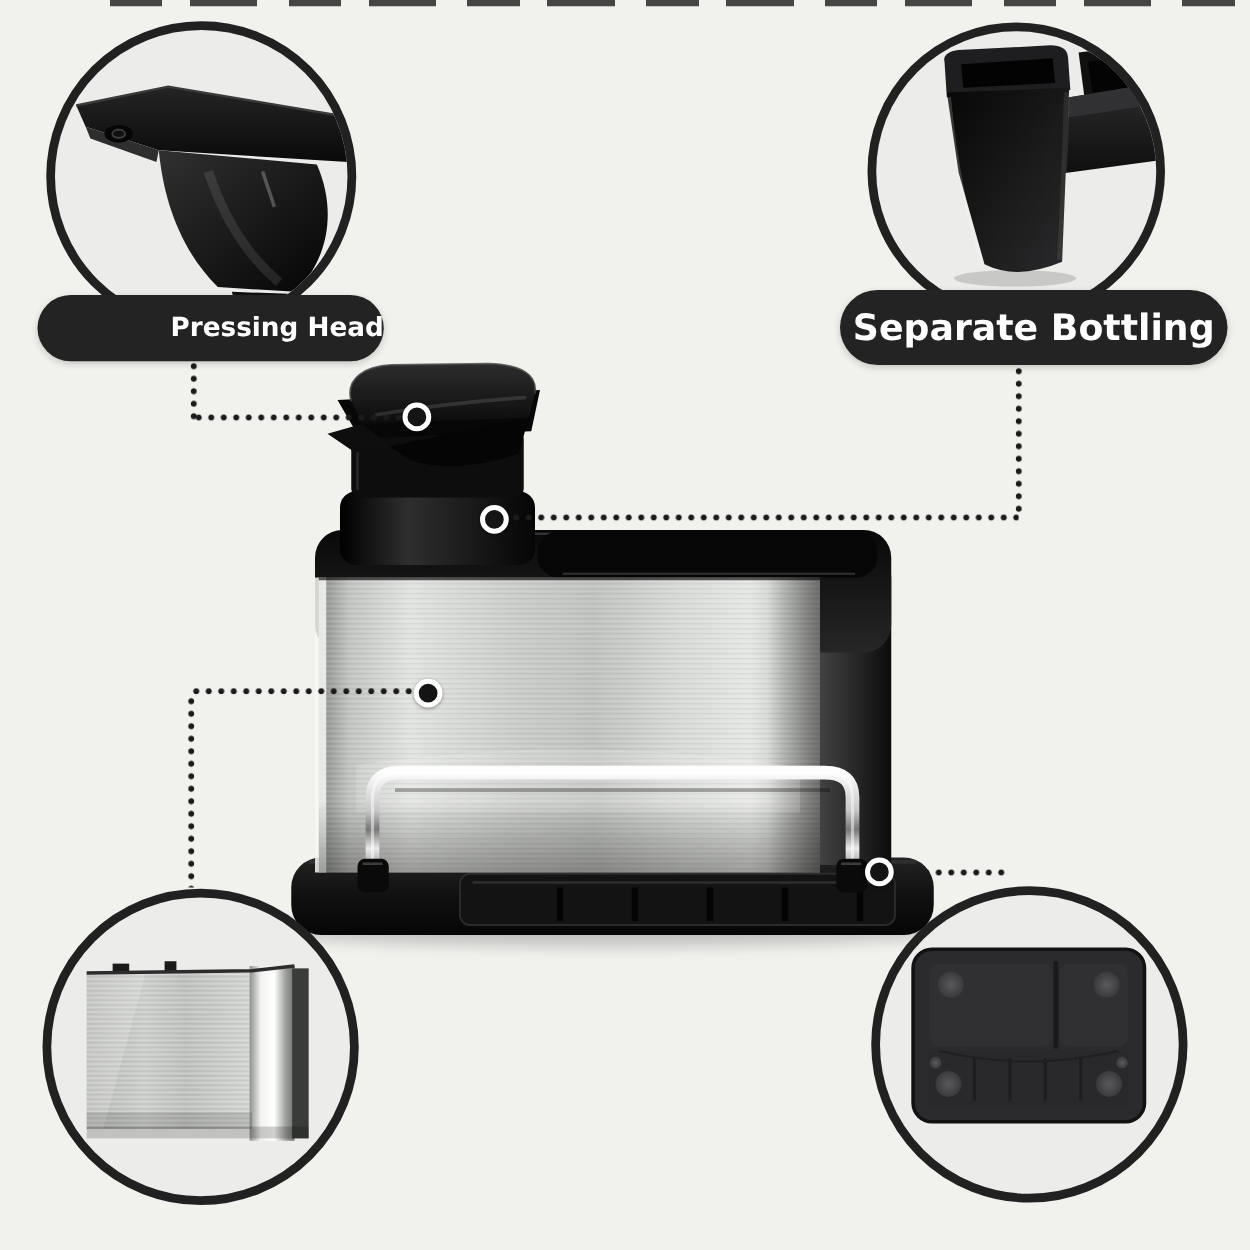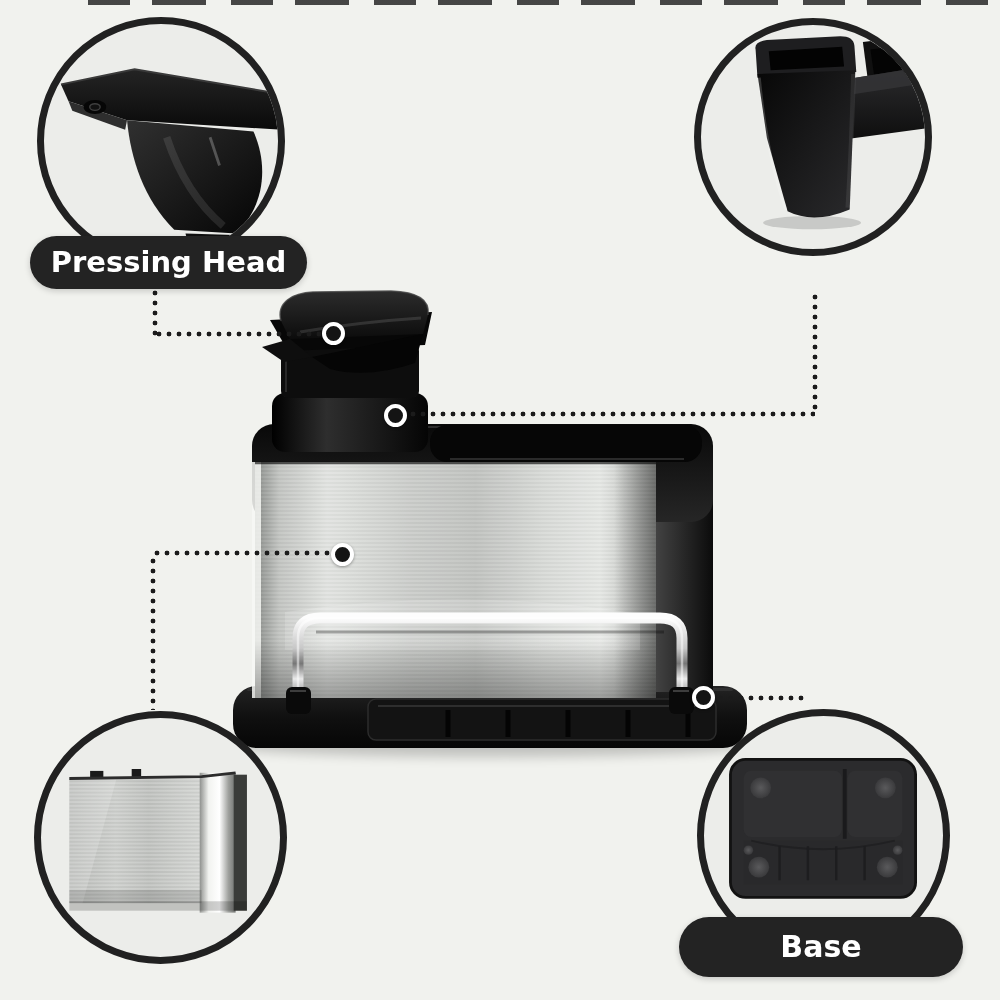--- a/index.html
+++ b/index.html
@@ -28,21 +28,21 @@
   .inset-bl{left:34px;top:711px;width:253px;height:253px;}
   .inset-br{left:697px;top:709px;width:253px;height:253px;}
   
   .pill{
     position:absolute;z-index:30;
     background:#232323;border-radius:32px;
     display:flex;align-items:center;justify-content:center;
     color:#ffffff;font-weight:bold;font-size:30px;line-height:1;
     white-space:nowrap;box-shadow:0 2px 6px rgba(0,0,0,.18);
   }
-  .pill-pressing{left:30px;top:236px;width:277px;height:53px;font-size:29px;}
+  .pill-pressing{left:30px;top:236px;width:277px;height:53px;font-size:21px;justify-content:flex-end;}
   .pill-bottling{left:672px;top:232px;width:310px;height:60px;font-size:29px;}
   .pill-tank{left:28px;top:918px;width:278px;height:59px;}
   .pill-base{left:679px;top:917px;width:284px;height:60px;}
   
   .dots{position:absolute;z-index:20;}
   .dots.h{height:6px;background-image:radial-gradient(circle,#1b1b1b 2.1px,rgba(0,0,0,0) 2.7px);background-size:10px 6px;background-repeat:repeat-x;background-position:left center;}
   .dots.v{width:6px;background-image:radial-gradient(circle,#1b1b1b 2.1px,rgba(0,0,0,0) 2.7px);background-size:6px 10px;background-repeat:repeat-y;background-position:center top;}
   .dA1{left:152px;top:288px;height:48px;}
   .dA2{left:154px;top:331px;width:168px;}
   .dB1{left:812px;top:292px;height:122px;}
@@ -313,17 +313,17 @@
   <div class="dots h dD1"></div>
 
   <div class="marker m1"></div>
   <div class="marker m2"></div>
   <div class="marker m3"></div>
   <div class="marker m4"></div>
 
   <div class="pill pill-pressing">
     <span>Pressing Head</span>
   </div>
-  <div class="pill pill-base">
-    <span>Base</span>
+  <div class="pill pill-bottling">
+    <span>Separate Bottling</span>
   </div>
 
 </div>
 
 </body></html>

